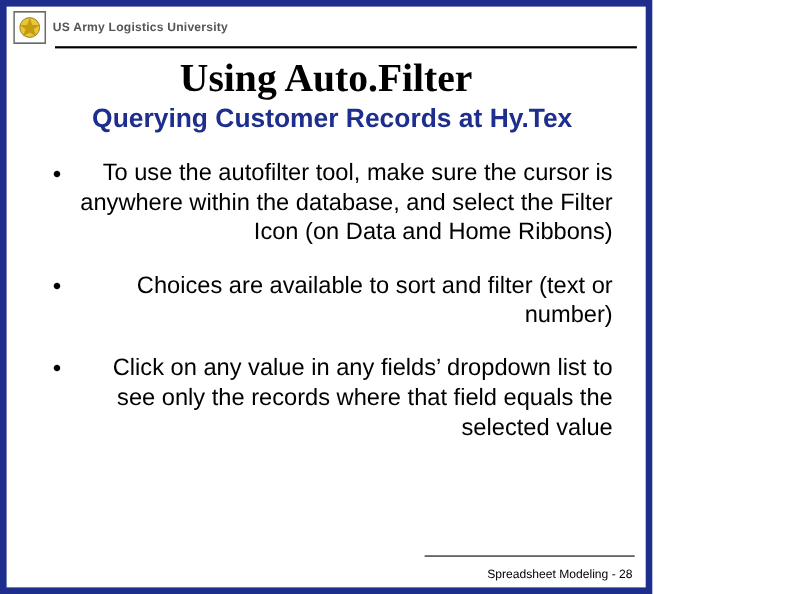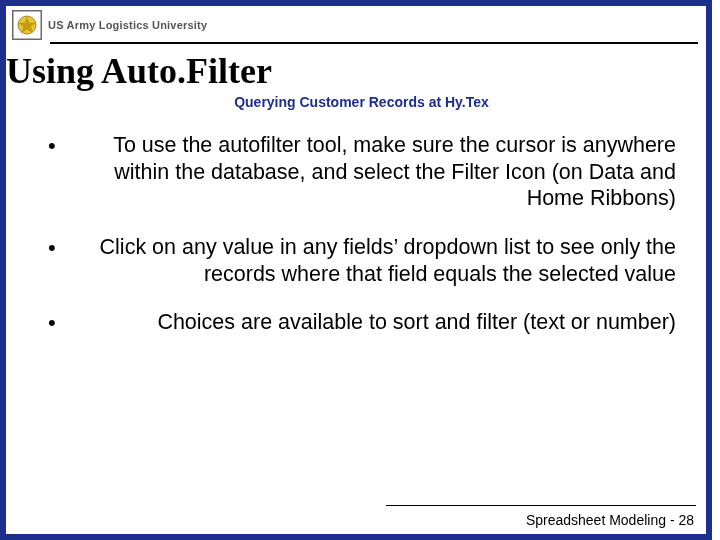--- a/index.html
+++ b/index.html
@@ -2,21 +2,21 @@
 <html><head>
 <meta charset="utf-8">
 <style>
   body {
     margin: 0;
     padding: 0;
     background: #fff;
     font-family: Arial, Helvetica, sans-serif;
   }
   .slide {
-    width: 712px;
+    width: 593px;
     height: 540px;
     box-sizing: border-box;
     border: 6px solid #1d2e8c;
     position: relative;
     background: #fff;
   }
   .header-row {
     display: flex;
     align-items: center;
     padding: 4px 8px 0 6px;
@@ -32,29 +32,30 @@
     font-weight: bold;
     color: #555;
     letter-spacing: 0.2px;
   }
   .divider {
     height: 2px;
     background: #000;
     margin: 2px 8px 0 44px;
   }
   .title {
+    text-align: center;
     font-size: 36px;
     font-weight: bold;
     font-family: Georgia, "Times New Roman", serif;
     color: #000;
     margin: 6px 0 0 0;
   }
   .subtitle {
     text-align: center;
-    font-size: 14px;
+    font-size: 24px;
     font-weight: bold;
     color: #1d2e8c;
     margin: 2px 0 22px 11px;
   }
   .bullets {
     list-style: none;
     padding: 0 30px 0 42px;
     margin: 0;
     text-align: right;
   }
@@ -71,21 +72,21 @@
     position: absolute;
     left: 0;
     top: 0;
     font-size: 22px;
     color: #000;
   }
   .footer {
     position: absolute;
     bottom: 6px;
     right: 12px;
-    font-size: 14px;
+    font-size: 11px;
     color: #000;
   }
   .foot-line {
     position: absolute;
     bottom: 28px;
     left: 380px;
     right: 10px;
     height: 1.5px;
     background: #000;
   }
@@ -105,19 +106,19 @@
     </span>
     <span class="org-name">US Army Logistics University</span>
   </div>
   <div class="divider"></div>
 
   <h1 class="title">Using Auto.Filter</h1>
   <div class="subtitle">Querying Customer Records at Hy.Tex</div>
 
   <ul class="bullets">
     <li>To use the autofilter tool, make sure the cursor is anywhere within the database, and select the Filter Icon (on Data and Home Ribbons)</li>
+    <li>Choices are available to sort and filter (text or number)</li>
     <li>Click on any value in any fields’ dropdown list to see only the records where that field equals the selected value</li>
-    <li>Choices are available to sort and filter (text or number)</li>
   </ul>
 
   <div class="foot-line"></div>
   <div class="footer">Spreadsheet Modeling - 28</div>
 </div>
 
 </body></html>

